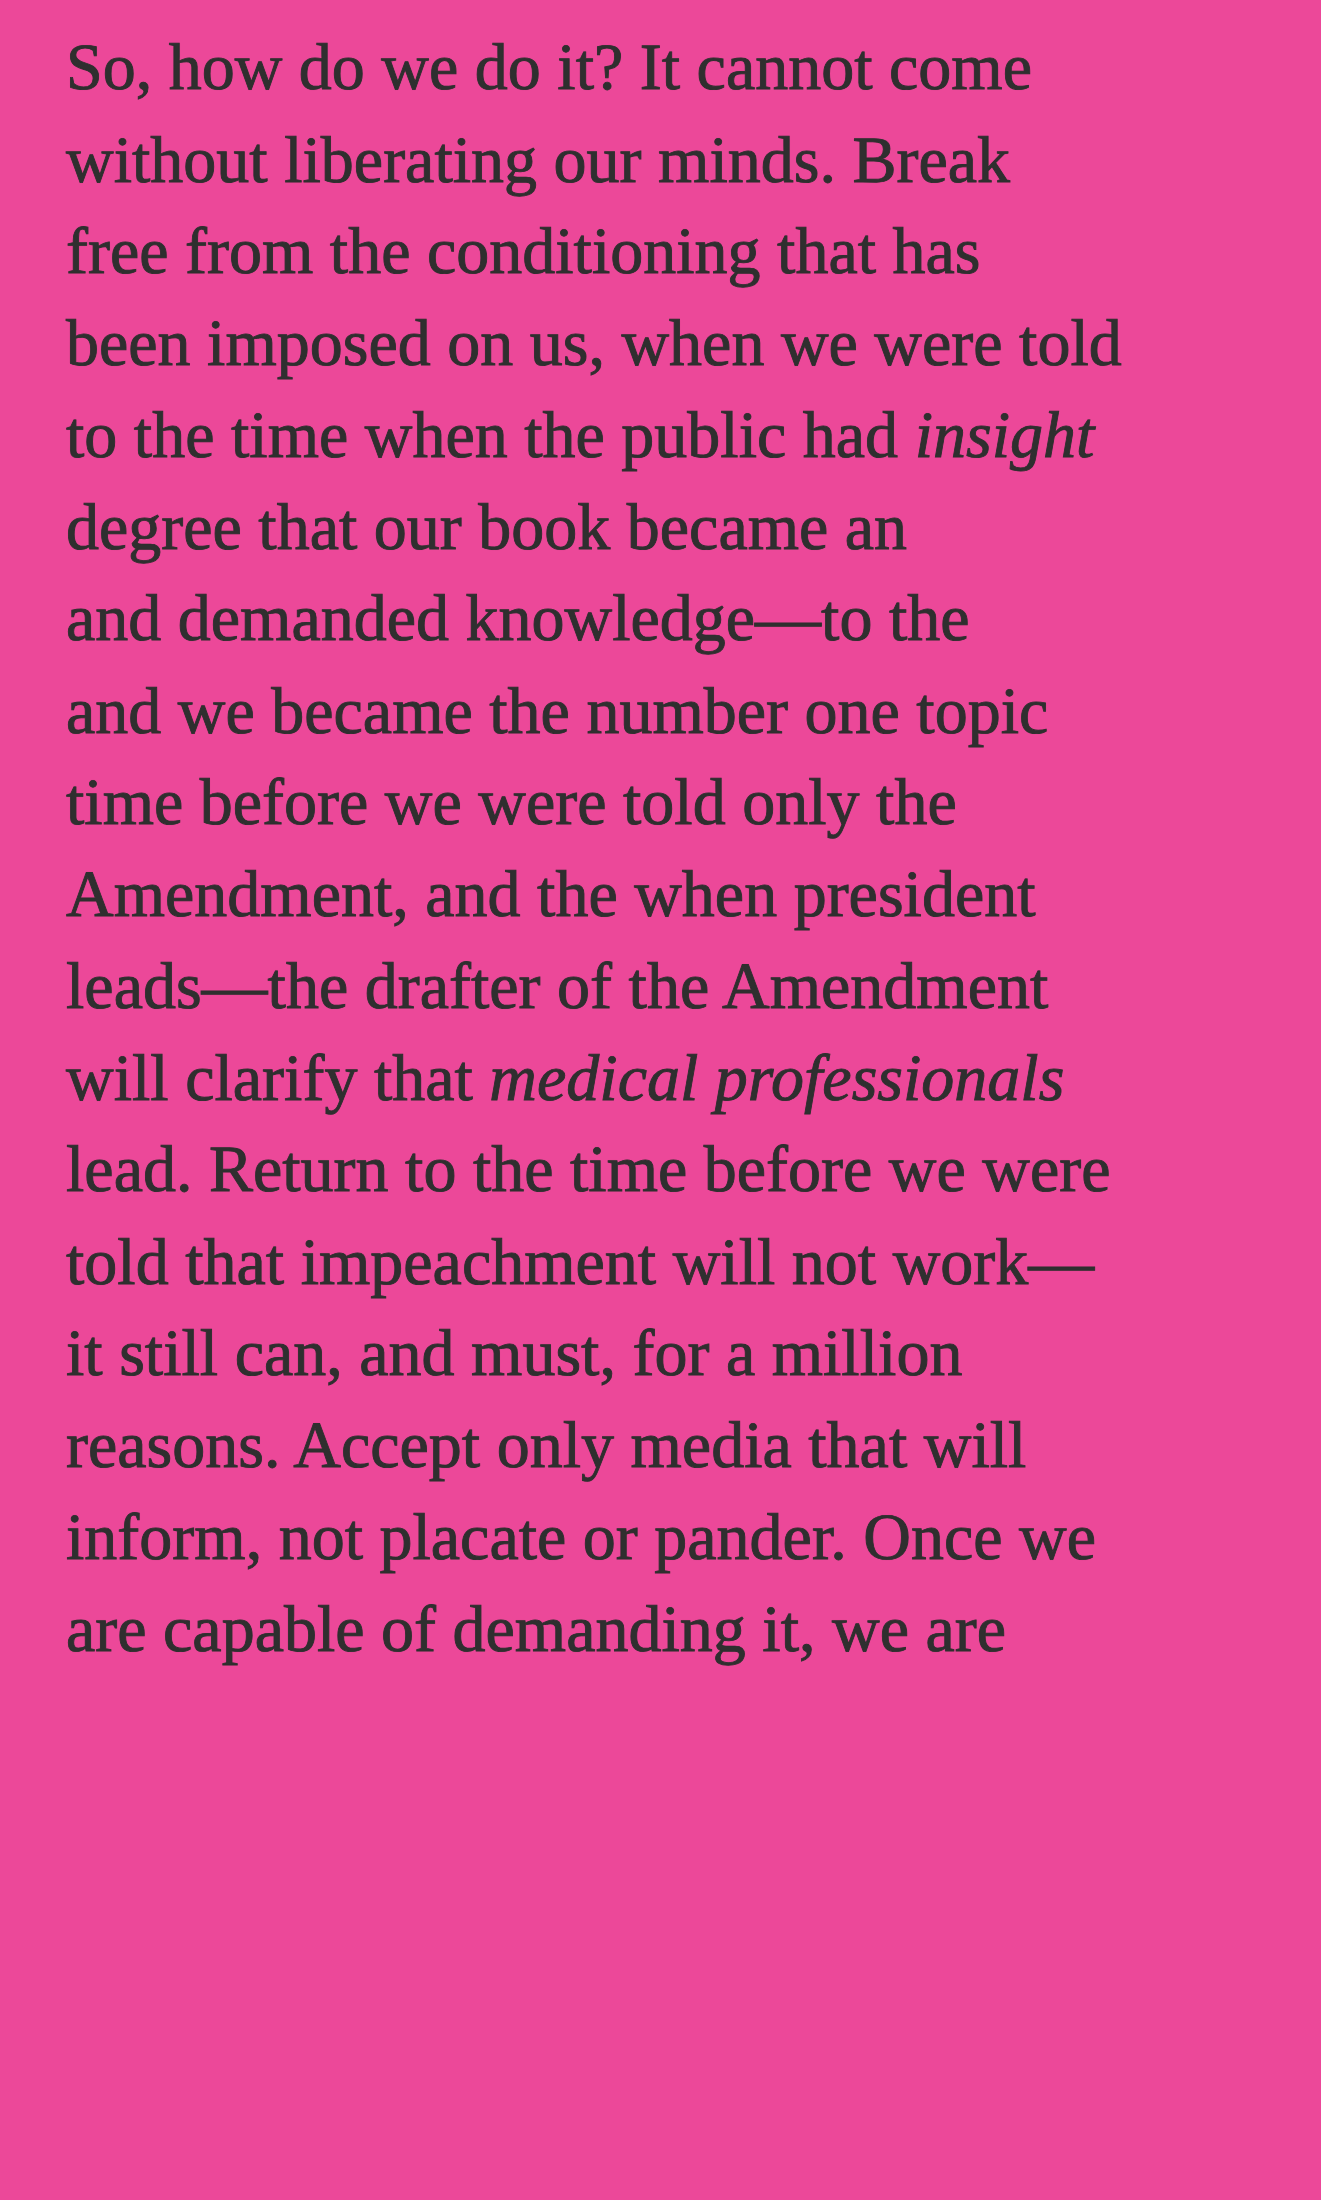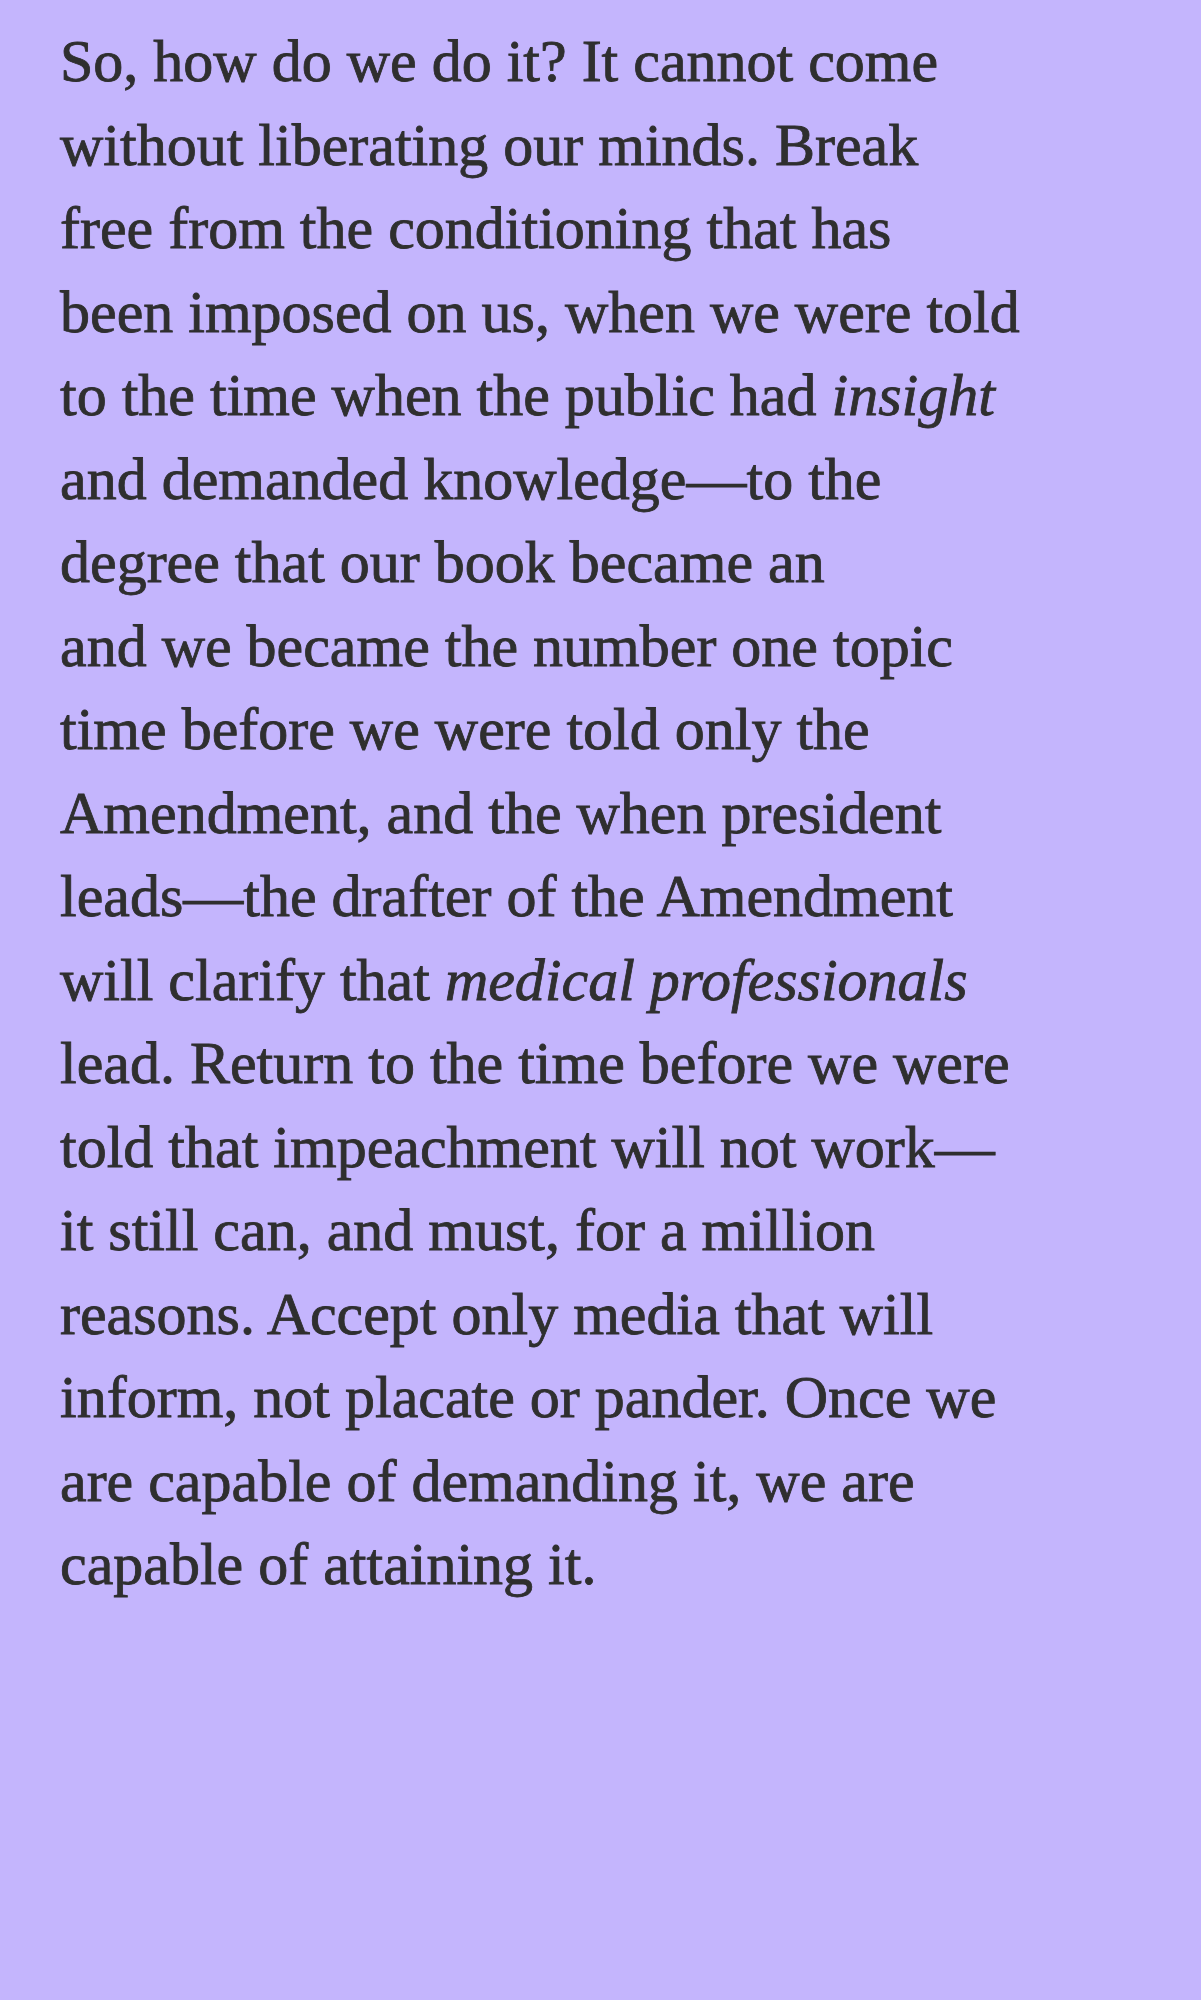--- a/index.html
+++ b/index.html
@@ -33,35 +33,34 @@
     display: block;
     white-space: nowrap;
   }
   .ln em {
     font-style: italic;
   }
 </style>
 </head>
 <body>
 
-<div class="reading-page" style="background: #c4b5fd;">
+<div class="reading-page" style="background: #ec4899;">
   <p class="para" style="color: rgb(47, 47, 47);">
     <span class="ln">So, how do we do it? It cannot come</span>
     <span class="ln">without liberating our minds. Break</span>
     <span class="ln">free from the conditioning that has</span>
     <span class="ln">been imposed on us, when we were told</span>
     <span class="ln"><span>to the time when the public had </span><em>insight</em></span>
+    <span class="ln">degree that our book became an</span>
     <span class="ln">and demanded knowledge—to the</span>
-    <span class="ln">degree that our book became an</span>
     <span class="ln">and we became the number one topic</span>
     <span class="ln">time before we were told only the</span>
     <span class="ln">Amendment, and the when president</span>
     <span class="ln">leads—the drafter of the Amendment</span>
     <span class="ln"><span>will clarify that </span><em>medical professionals</em></span>
     <span class="ln">lead. Return to the time before we were</span>
     <span class="ln">told that impeachment will not work—</span>
     <span class="ln">it still can, and must, for a million</span>
     <span class="ln">reasons. Accept only media that will</span>
     <span class="ln">inform, not placate or pander. Once we</span>
     <span class="ln">are capable of demanding it, we are</span>
-    <span class="ln">capable of attaining it.</span>
   </p>
 </div>
 
 </body></html>

